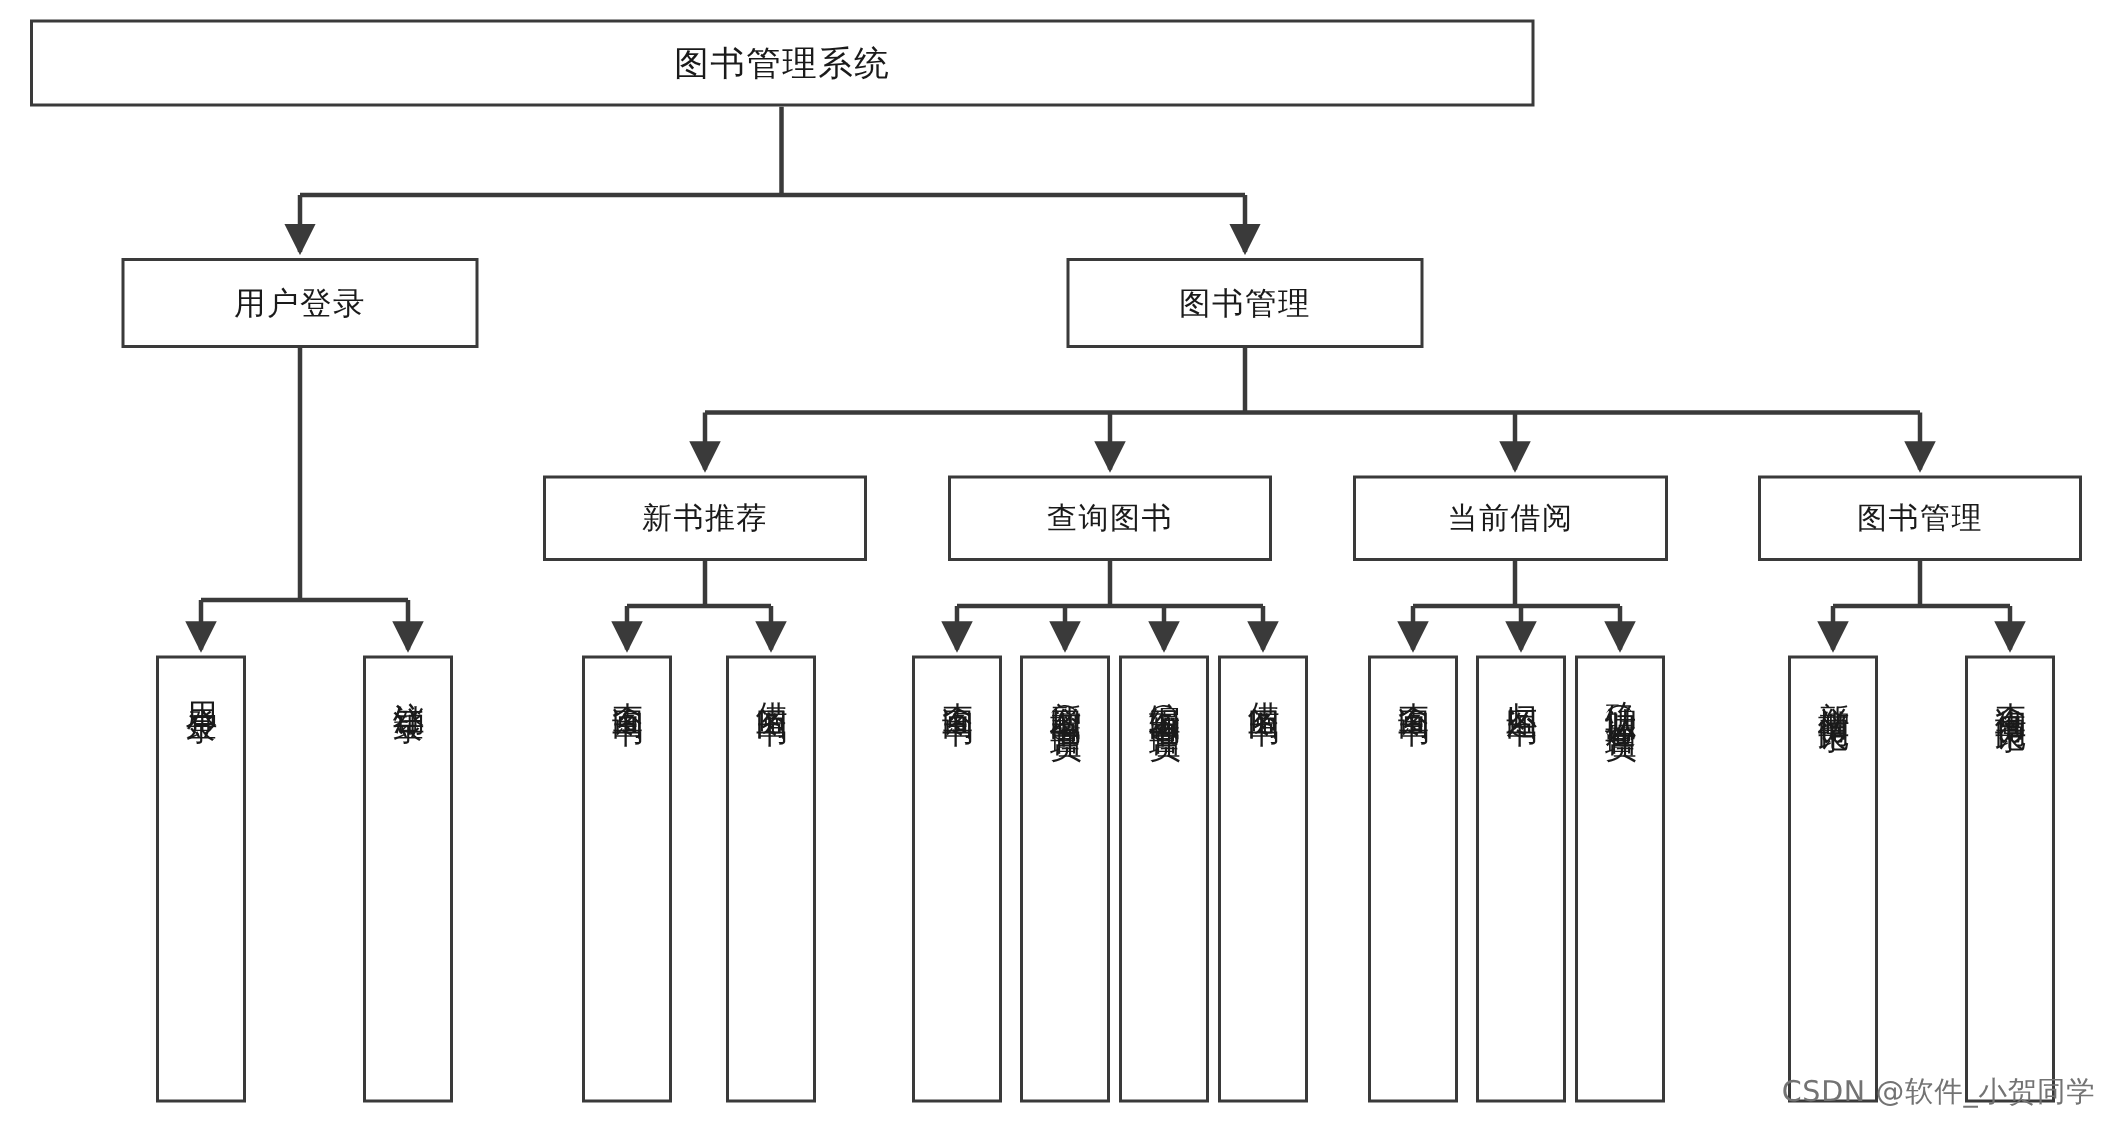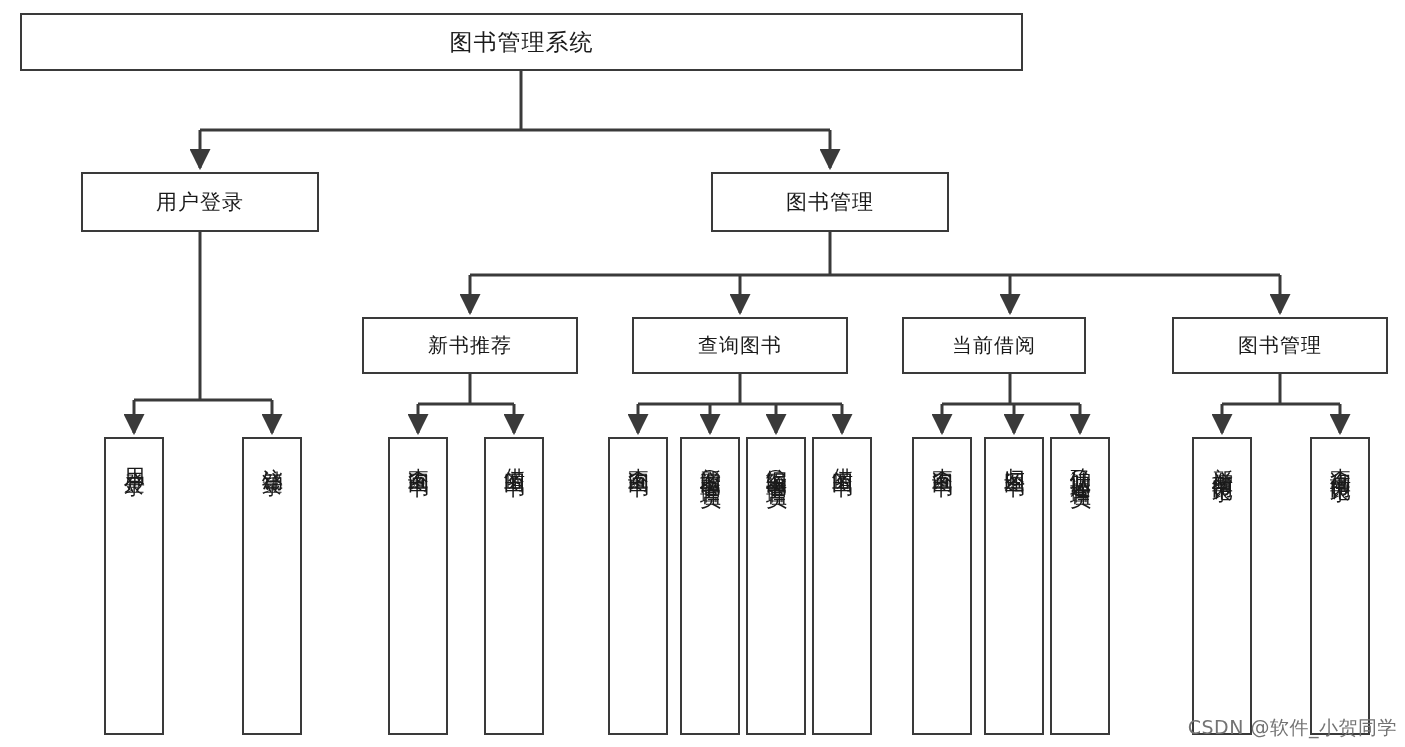--- a/index.html
+++ b/index.html
@@ -138,21 +138,21 @@
   <div class="node level1" style="left:711px; top:172px; width:238px; height:60px;">
     <span class="hlabel">图书管理</span>
   </div>
 
   <div class="node level2" style="left:362px; top:317px; width:216px; height:57px;">
     <span class="hlabel">新书推荐</span>
   </div>
   <div class="node level2" style="left:632px; top:317px; width:216px; height:57px;">
     <span class="hlabel">查询图书</span>
   </div>
-  <div class="node level2" style="left:902px; top:317px; width:184px; height:57px;">
+  <div class="node level2" style="left:902px; top:317px; width:210px; height:57px;">
     <span class="hlabel">当前借阅</span>
   </div>
   <div class="node level2" style="left:1172px; top:317px; width:216px; height:57px;">
     <span class="hlabel">图书管理</span>
   </div>
 
   <div class="node leaf" style="left:104px; top:437px; width:60px; height:298px;">
     <span class="vlabel">用户登录</span>
   </div>
   <div class="node leaf" style="left:242px; top:437px; width:60px; height:298px;">

